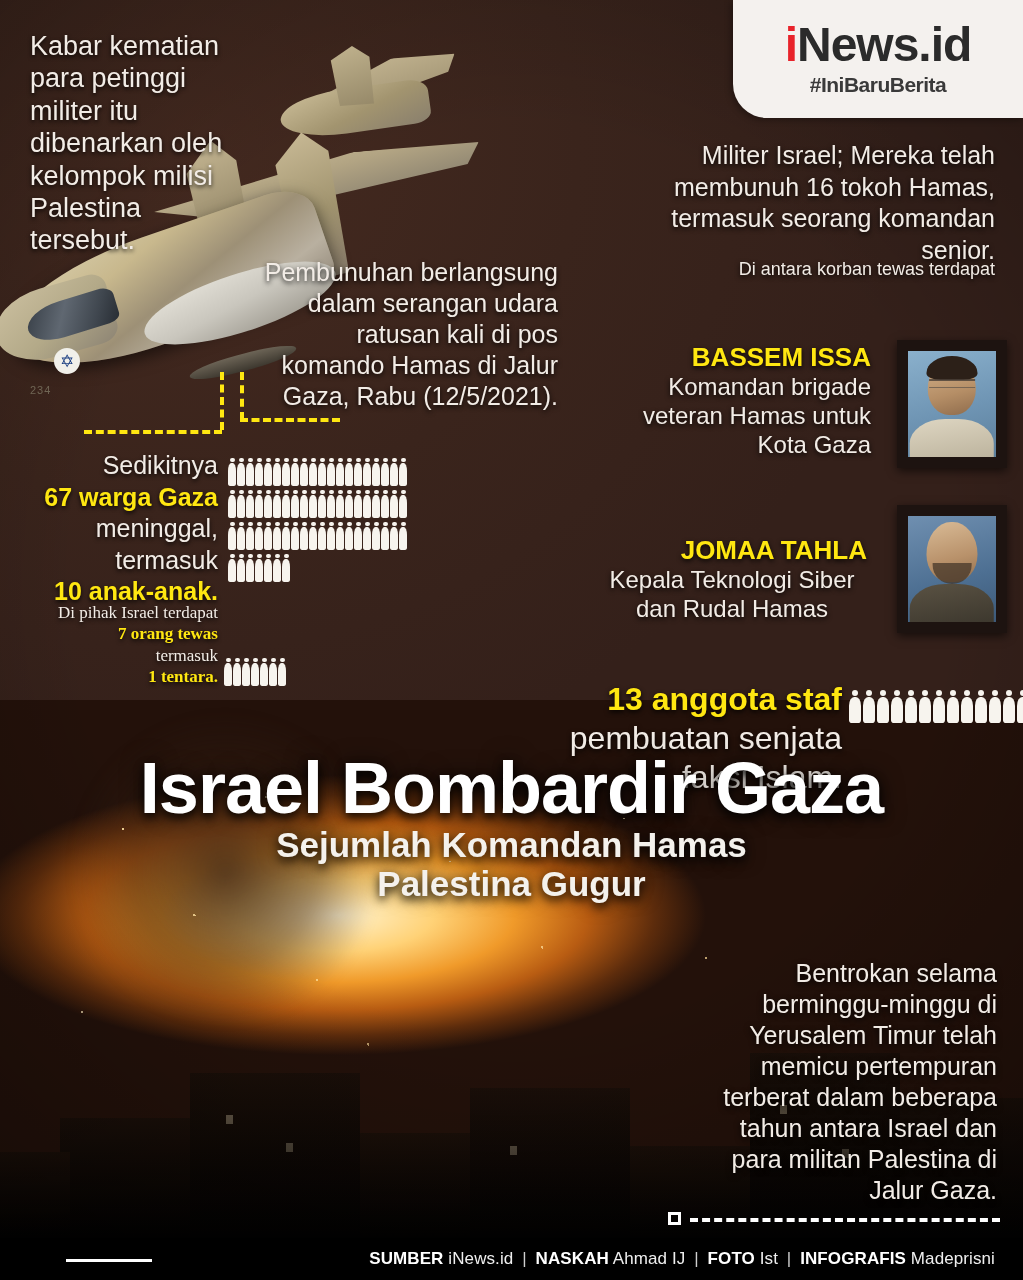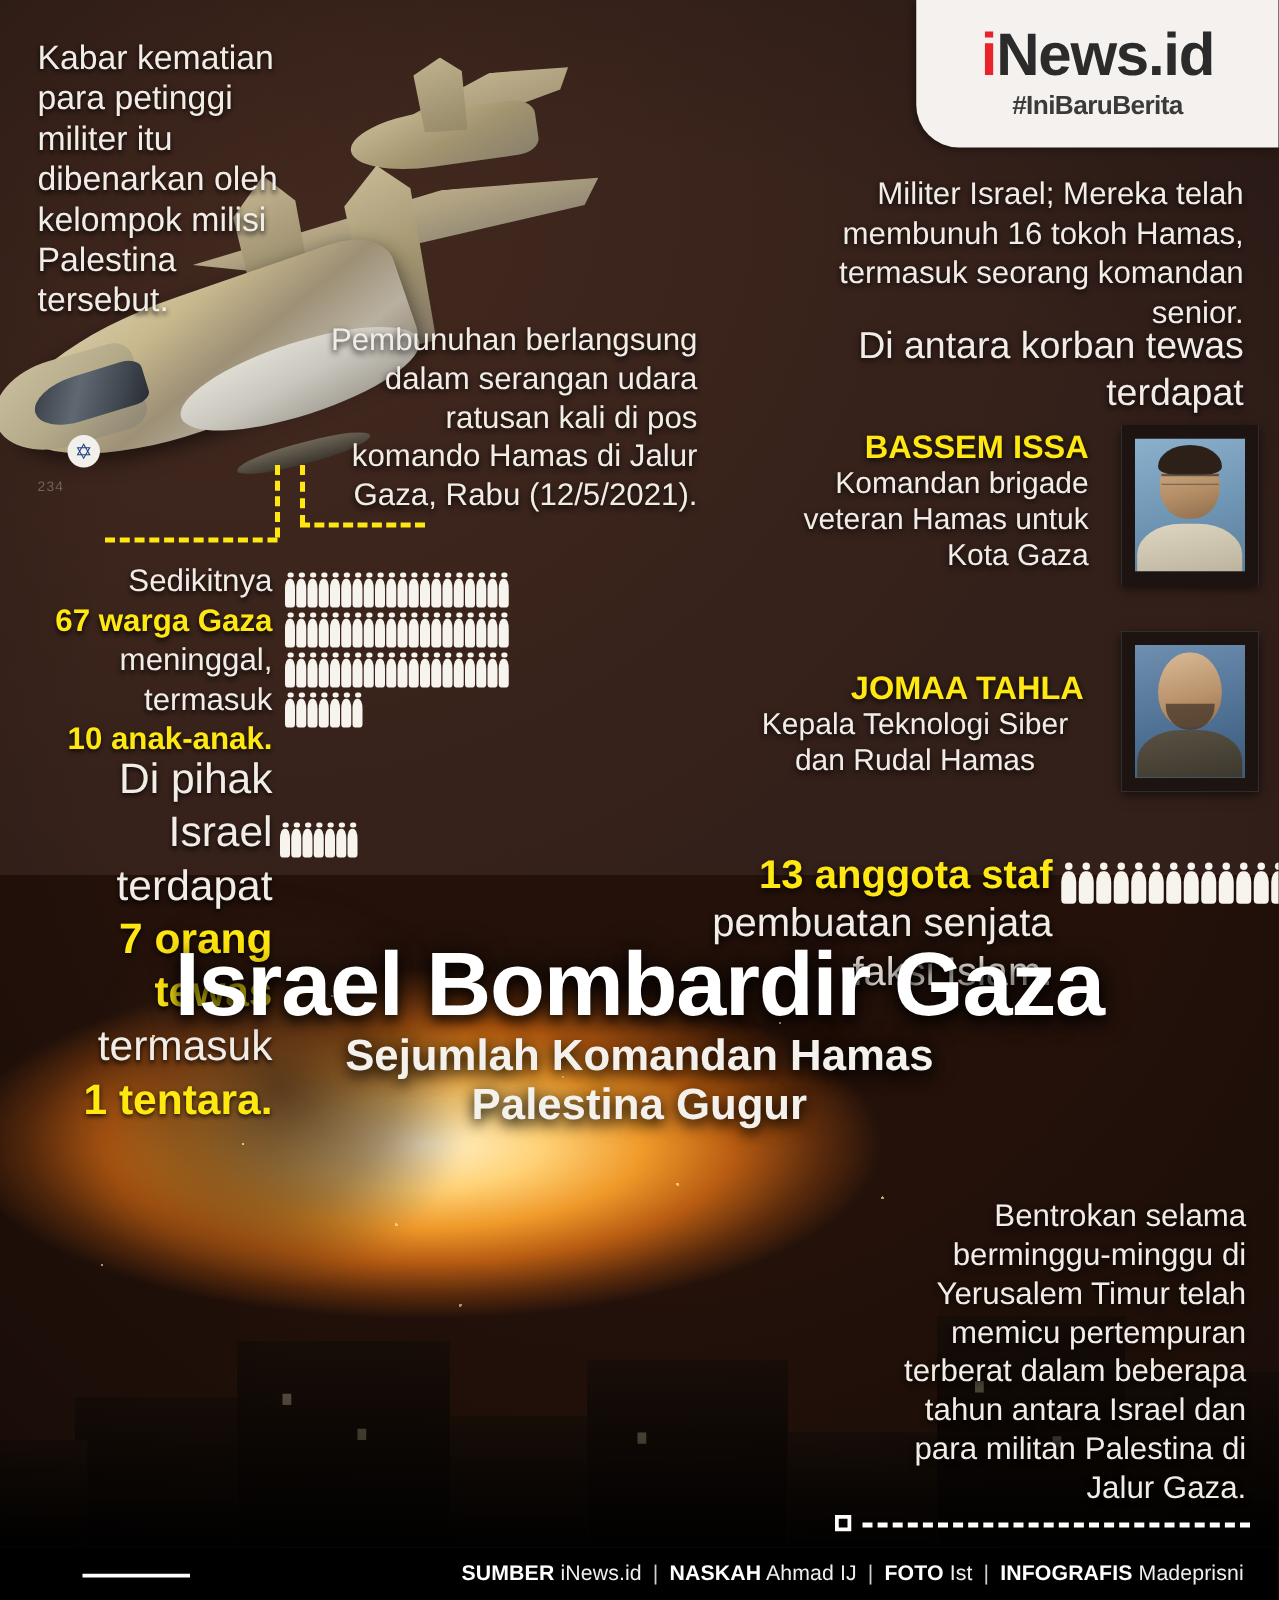--- a/index.html
+++ b/index.html
@@ -157,30 +157,30 @@
   }
   .logo-main{font-size:48px;font-weight:bold;color:#2b2b2b;letter-spacing:-1px;line-height:1;}
   .logo-main .i-red{color:#e8232a;}
   .logo-tag{font-size:21px;font-weight:bold;color:#3a3a3a;letter-spacing:-.5px;margin-top:4px;}
   .t-left{position:absolute;left:30px;top:30px;width:220px;font-size:27px;line-height:1.2;
           text-shadow:0 2px 4px rgba(0,0,0,.85);}
   .t-mid{position:absolute;left:248px;top:257px;width:310px;font-size:25px;text-align:right;line-height:1.24;
          text-shadow:0 2px 5px rgba(0,0,0,.9);}
   .t-right1{position:absolute;right:28px;top:140px;width:380px;font-size:25px;text-align:right;line-height:1.26;
             text-shadow:0 2px 5px rgba(0,0,0,.9);}
-  .t-right2{position:absolute;right:28px;top:258px;width:380px;font-size:30px;text-align:right;line-height:1.26;
+  .t-right2{position:absolute;right:28px;top:258px;width:380px;font-size:18px;text-align:right;line-height:1.26;
             text-shadow:0 2px 5px rgba(0,0,0,.9);}
   .t-bottomright{position:absolute;right:26px;top:958px;width:300px;font-size:25px;text-align:right;line-height:1.24;
                  text-shadow:0 2px 6px rgba(0,0,0,.95);}
 
   
   .stat1-text{position:absolute;left:18px;top:450px;width:200px;font-size:25px;text-align:right;line-height:1.26;
               text-shadow:0 2px 4px rgba(0,0,0,.85);}
-  .stat2-text{position:absolute;left:18px;top:602px;width:200px;font-size:34px;text-align:right;line-height:1.26;
-              text-shadow:0 2px 4px rgba(0,0,0,.85);}
+  .stat2-text{position:absolute;left:18px;top:602px;width:200px;font-size:17px;text-align:right;line-height:1.26;
+              text-shadow:0 2px 4px rgba(0,0,0,.85);font-family:Liberation Serif, serif;}
   .hl{color:#ffe711;font-weight:bold;}
 
   .picto-grid{position:absolute;left:228px;top:458px;width:186px;}
   .picto-row{display:flex;gap:0px;margin-bottom:3px;}
   .picto-7{position:absolute;left:224px;top:658px;display:flex;}
   .picto-13{position:absolute;left:848px;top:690px;display:flex;}
 
   .person{
     width:9px;height:29px;position:relative;flex:0 0 auto;
   }

